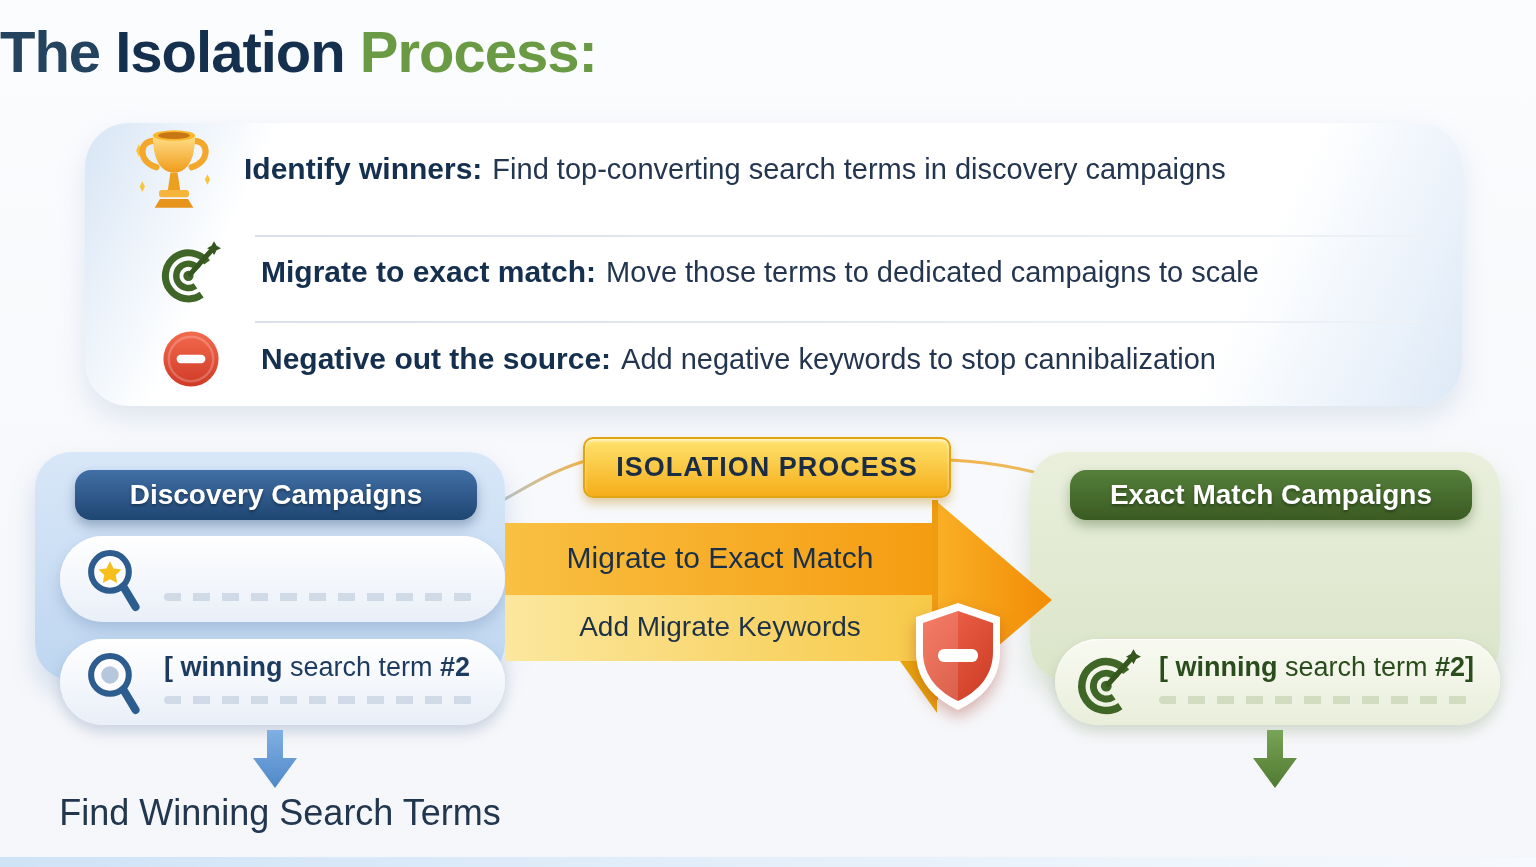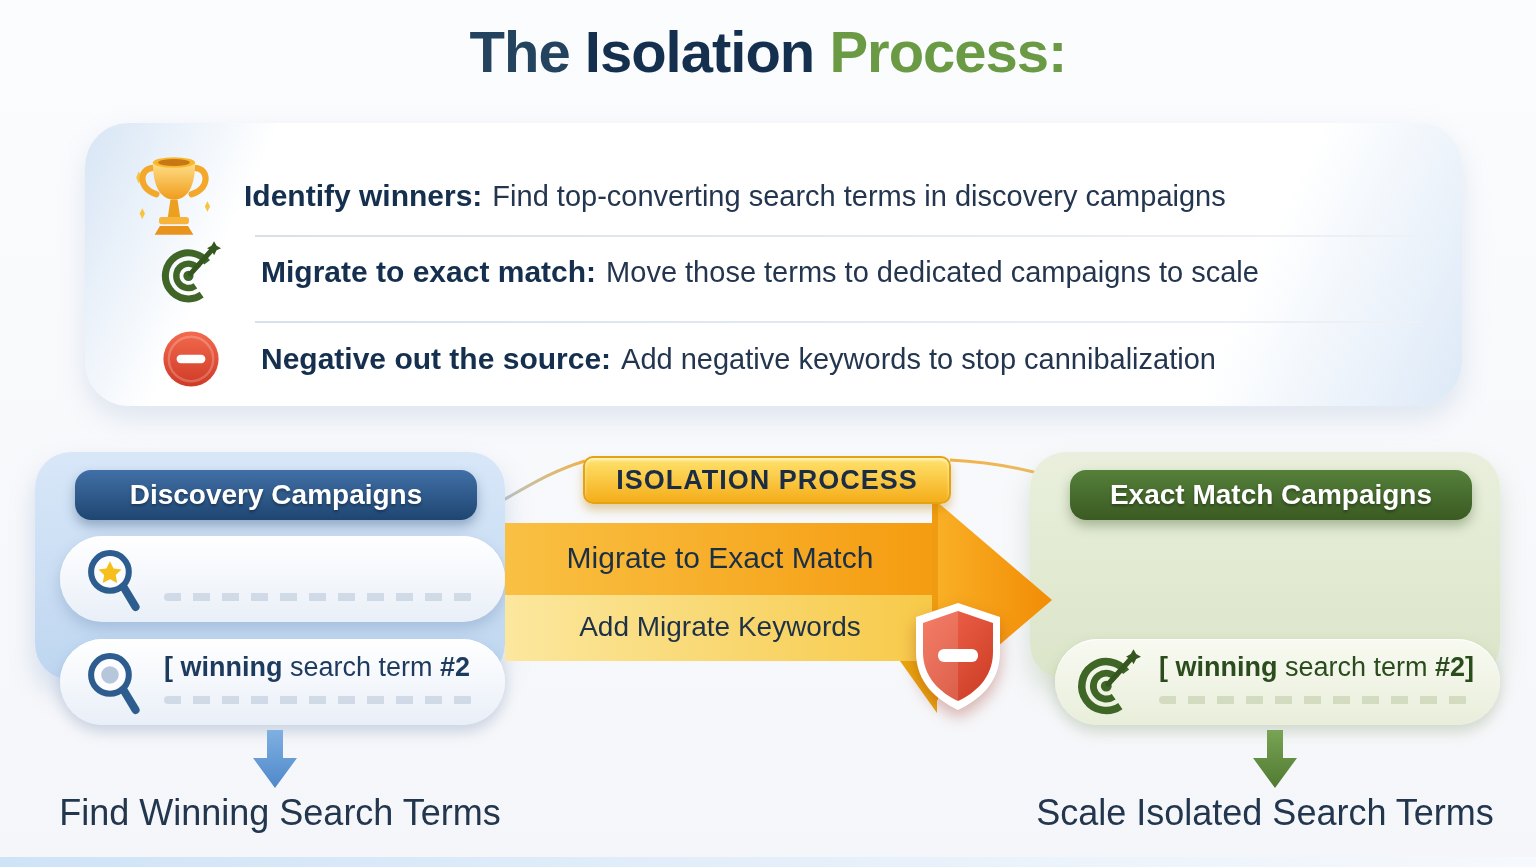--- a/index.html
+++ b/index.html
@@ -1,33 +1,33 @@
 <!DOCTYPE html>
 <html><head>
 <meta charset="utf-8">
 <style>
   * { margin:0; padding:0; box-sizing:border-box; }
   body { background:#e9ebef; font-family:"Liberation Sans", sans-serif; }
   .canvas{ position:relative; width:1536px; height:867px; margin:0 auto; overflow:hidden;
            background:linear-gradient(180deg,#fbfcfe 0%,#f5f6f9 100%); }
 
   
-  .page-title{ position:absolute; top:18px; left:0; right:0; text-align:center;
+  .page-title{ position:absolute; top:18px; left:0; right:0; text-align:left;
                font-size:58px; font-weight:800; letter-spacing:-1px; color:#1c3a57;}
   .t-pre{ font-weight:700; color:#24435f; }
   .t-main{ color:#15304e; }
   .t-accent{ color:#6b9a45; }
 
   
   .steps-card{ position:absolute; left:85px; top:123px; width:1377px; height:283px;
     border-radius:44px;
     background:linear-gradient(115deg,#d7e5f5 0%,#ffffff 13%,#ffffff 82%,#dde9f7 100%);
     box-shadow:0 12px 28px rgba(120,150,190,.20); z-index:1;}
   .step-row{ position:absolute; left:0; right:0; display:flex; align-items:center; padding-left:58px; }
-  .step-row.r1{ top:33px;  height:80px;padding-left:41px; }
+  .step-row.r1{ top:6px;  height:80px;padding-left:41px; }
   .step-row.r2{ top:116px; height:66px; }
   .step-row.r3{ top:204px; height:64px; }
   .step-icon{ width:96px; display:flex; justify-content:center; align-items:center; flex:0 0 96px; }
   .step-text{ margin-left:22px; font-size:29px; color:#24364f; white-space:nowrap; }
   .step-label{ font-weight:800; font-size:30px; color:#152f4e; margin-right:10px; }
   .divider{ position:absolute; left:170px; right:42px; height:2px;
             background:linear-gradient(90deg,#d9e0ea,#eef1f6); }
   .divider.d1{ top:112px; } .divider.d2{ top:198px; }
 
   
@@ -53,21 +53,21 @@
   .pill-icon{ position:absolute; left:20px; top:9px; }
   .pill-text{ position:absolute; left:104px; top:13px; font-size:27px; white-space:nowrap; }
   .pill-blue .pill-text{ color:#1d3a5f; }
   .pill-green .pill-text{ color:#2b4c1c; }
   .pt-open{ font-weight:700; } .pt-bold{ font-weight:800; } .pt-num{ font-weight:700; }
   .dash{ position:absolute; left:104px; right:32px; top:57px; height:8px; border-radius:4px;
          background:repeating-linear-gradient(90deg, currentColor 0 17px, transparent 17px 29px); opacity:.55; }
   .pill-blue .dash{ color:#b7c5d7; } .pill-green .dash{ color:#bccaa6; }
 
   
-  .banner{ position:absolute; left:583px; top:456px; width:368px; height:48px; border-radius:10px;
+  .banner{ position:absolute; left:583px; top:437px; width:368px; height:61px; border-radius:10px;
     background:linear-gradient(180deg,#ffe36e,#f5ad19); border:2px solid #e2a413; z-index:4;
     display:flex; align-items:center; justify-content:center; font-size:27px; font-weight:800;
     letter-spacing:1px; color:#1b2d44;
     box-shadow:0 6px 10px rgba(185,125,0,.35), inset 0 2px 3px rgba(255,255,255,.65); }
   .big-arrow{ position:absolute; left:505px; top:498px; z-index:3; }
   .arrow-label{ position:absolute; left:505px; width:430px; display:flex; align-items:center;
     justify-content:center; z-index:4; font-weight:400; color:#1c3045; white-space:nowrap; }
   .al-top{ top:521px; height:74px; font-size:30px; }
   .al-bottom{ top:595px; height:64px; font-size:28px; color:#1e3247; }
   .shield{ position:absolute; left:908px; top:600px; z-index:5; filter:drop-shadow(0 7px 8px rgba(150,40,20,.35)); }
@@ -280,16 +280,15 @@
 
   <svg class="down-arrow da-green" width="56" height="58" viewBox="0 0 56 58">
     <defs>
         <linearGradient id="gDAg" x1="0" y1="0" x2="0" y2="1">
       <stop offset="0" stop-color="#79a455"></stop>
           <stop offset="1" stop-color="#4f7a31"></stop>
         </linearGradient>
       </defs>
     <path d="M20 0 h16 v28 h14 L28 58 L6 28 h14 z" fill="url(#gDAg)"></path>
   </svg>
-  <div class="caption cap-right">Scale Isolated Search Terms</div>
 
   <div class="bottom-strip"></div>
 </div>
 
 </body></html>

